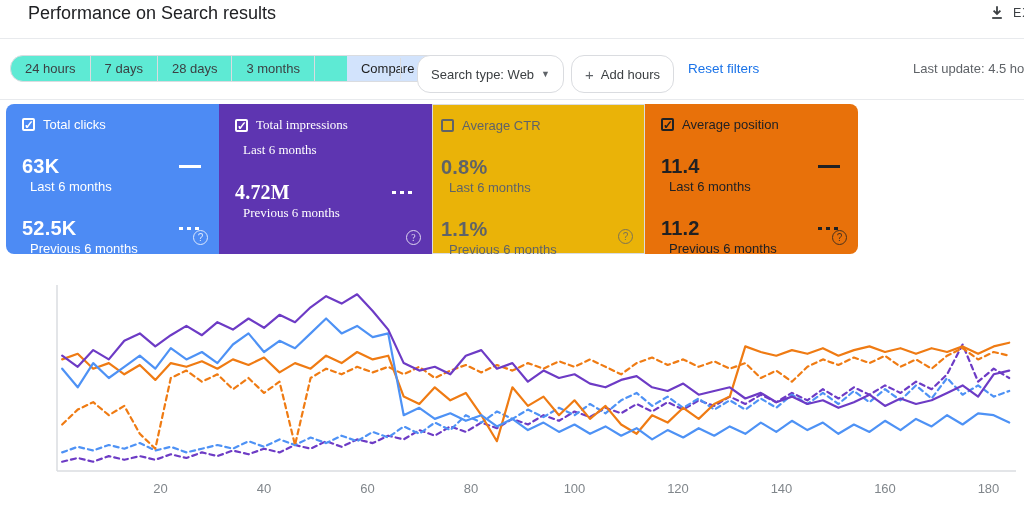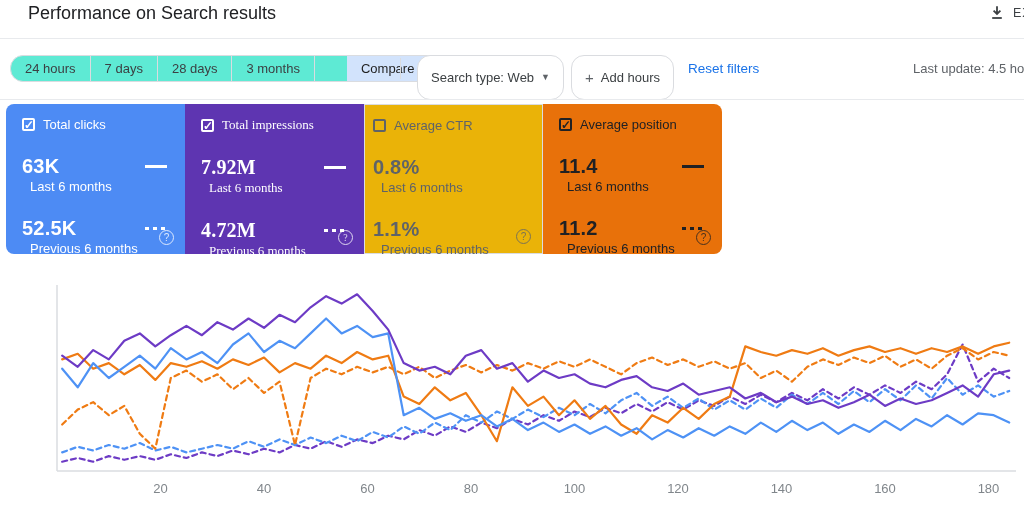--- a/index.html
+++ b/index.html
@@ -14,28 +14,28 @@
   .export-btn span { font-size:12.5px; font-weight:500; letter-spacing:.8px; color:#3c4043; }
   .hr { left:0; width:1024px; height:1px; background:#e8eaed; }
   .hr1 { top:38px; } .hr2 { top:99px; }
 
   .tabs { left:10px; top:55px; display:flex; height:27px; border:1px solid #dadce0; border-radius:13px; overflow:hidden; background:#5eead4; }
   .seg { display:flex; align-items:center; padding:0 14px; font-size:13px; color:#3c4043; border-right:1px solid #dadce0; cursor:pointer; white-space:nowrap; }
   .seg:last-child { border-right:none;margin-left:32px; }
   .seg.compare { background:#d2e3fc; color:#1f1f1f; font-weight:500; gap:7px; }
   .caret { font-size:9px; color:#5f6368; line-height:1; }
   .vdiv { left:400px; top:58px; width:1px; height:21px; background:#dadce0; }
-  .chip { top:55px; height:45px; display:flex; align-items:center; gap:7px; padding:0 13px; border:1px solid #dadce0; border-radius:13px; font-size:13px; color:#3c4043; cursor:pointer; white-space:nowrap; background:#fff; }
+  .chip { top:55px; height:38px; display:flex; align-items:center; gap:7px; padding:0 13px; border:1px solid #dadce0; border-radius:13px; font-size:13px; color:#3c4043; cursor:pointer; white-space:nowrap; background:#fff; }
   .chip .plus { font-size:15px; color:#5f6368; line-height:1; }
   #searchtype { left:417px; } #addfilter { left:571px; }
   .reset { left:688px; top:61px; font-size:13.5px; font-weight:500; color:#1a73e8; cursor:pointer; white-space:nowrap; }
   .lastupdate { left:913px; top:61px; font-size:13px; color:#5f6368; white-space:nowrap; }
 
   .cards { left:6px; top:104px; display:flex; }
-  .metric-card { position:relative; width:179px; height:150px; padding:13px 16px; cursor:pointer; }
+  .metric-card { position:relative; width:213px; height:150px; padding:13px 16px; cursor:pointer; }
   .metric-card:first-child { border-radius:8px 0 0 8px; }
   .metric-card:last-child { border-radius:0 8px 8px 0; }
   .card-top { display:flex; align-items:center; gap:8px; margin-bottom:9px; }
   .cb { width:13px; height:13px; border:2px solid currentColor; border-radius:2px; position:relative; flex:none; }
   .cb.checked::after { content:"\2713"; position:absolute; left:0px; top:-2px; font-size:12px; font-weight:bold; color:inherit; }
   .card-label { font-size:13px; }
   .vrow { display:flex; align-items:center; justify-content:space-between;margin-top:23px; }
   .val { font-size:20px; font-weight:bold; letter-spacing:.2px; }
   .period { font-size:13px; margin:1px 0 8px 8px; }
   .ind { width:22px; height:3px; flex:none; margin-right:2px; }
@@ -104,24 +104,20 @@
         <span class="ind ind-dashed"></span>
       </div>
     <div class="period">Previous 6 months</div>
     <span class="help">?</span>
   </div>
   <div class="metric-card" style="background: rgb(94, 53, 177); color: rgb(255, 255, 255); font-family: Liberation Serif, serif;">
     <div class="card-top">
       <span class="cb checked"></span>
       <span class="card-label">Total impressions</span>
     </div>
-    <div class="vrow">
-        <span class="val">7.92M</span>
-        <span class="ind ind-solid"></span>
-      </div>
     <div class="period">Last 6 months</div>
     <div class="vrow">
         <span class="val">4.72M</span>
         <span class="ind ind-dashed"></span>
       </div>
     <div class="period">Previous 6 months</div>
     <span class="help">?</span>
   </div>
   <div class="metric-card" style="background: #eab308; color: rgb(95, 99, 104); border: 1px solid rgb(218, 220, 224); padding-left: 8px;">
     <div class="card-top">

